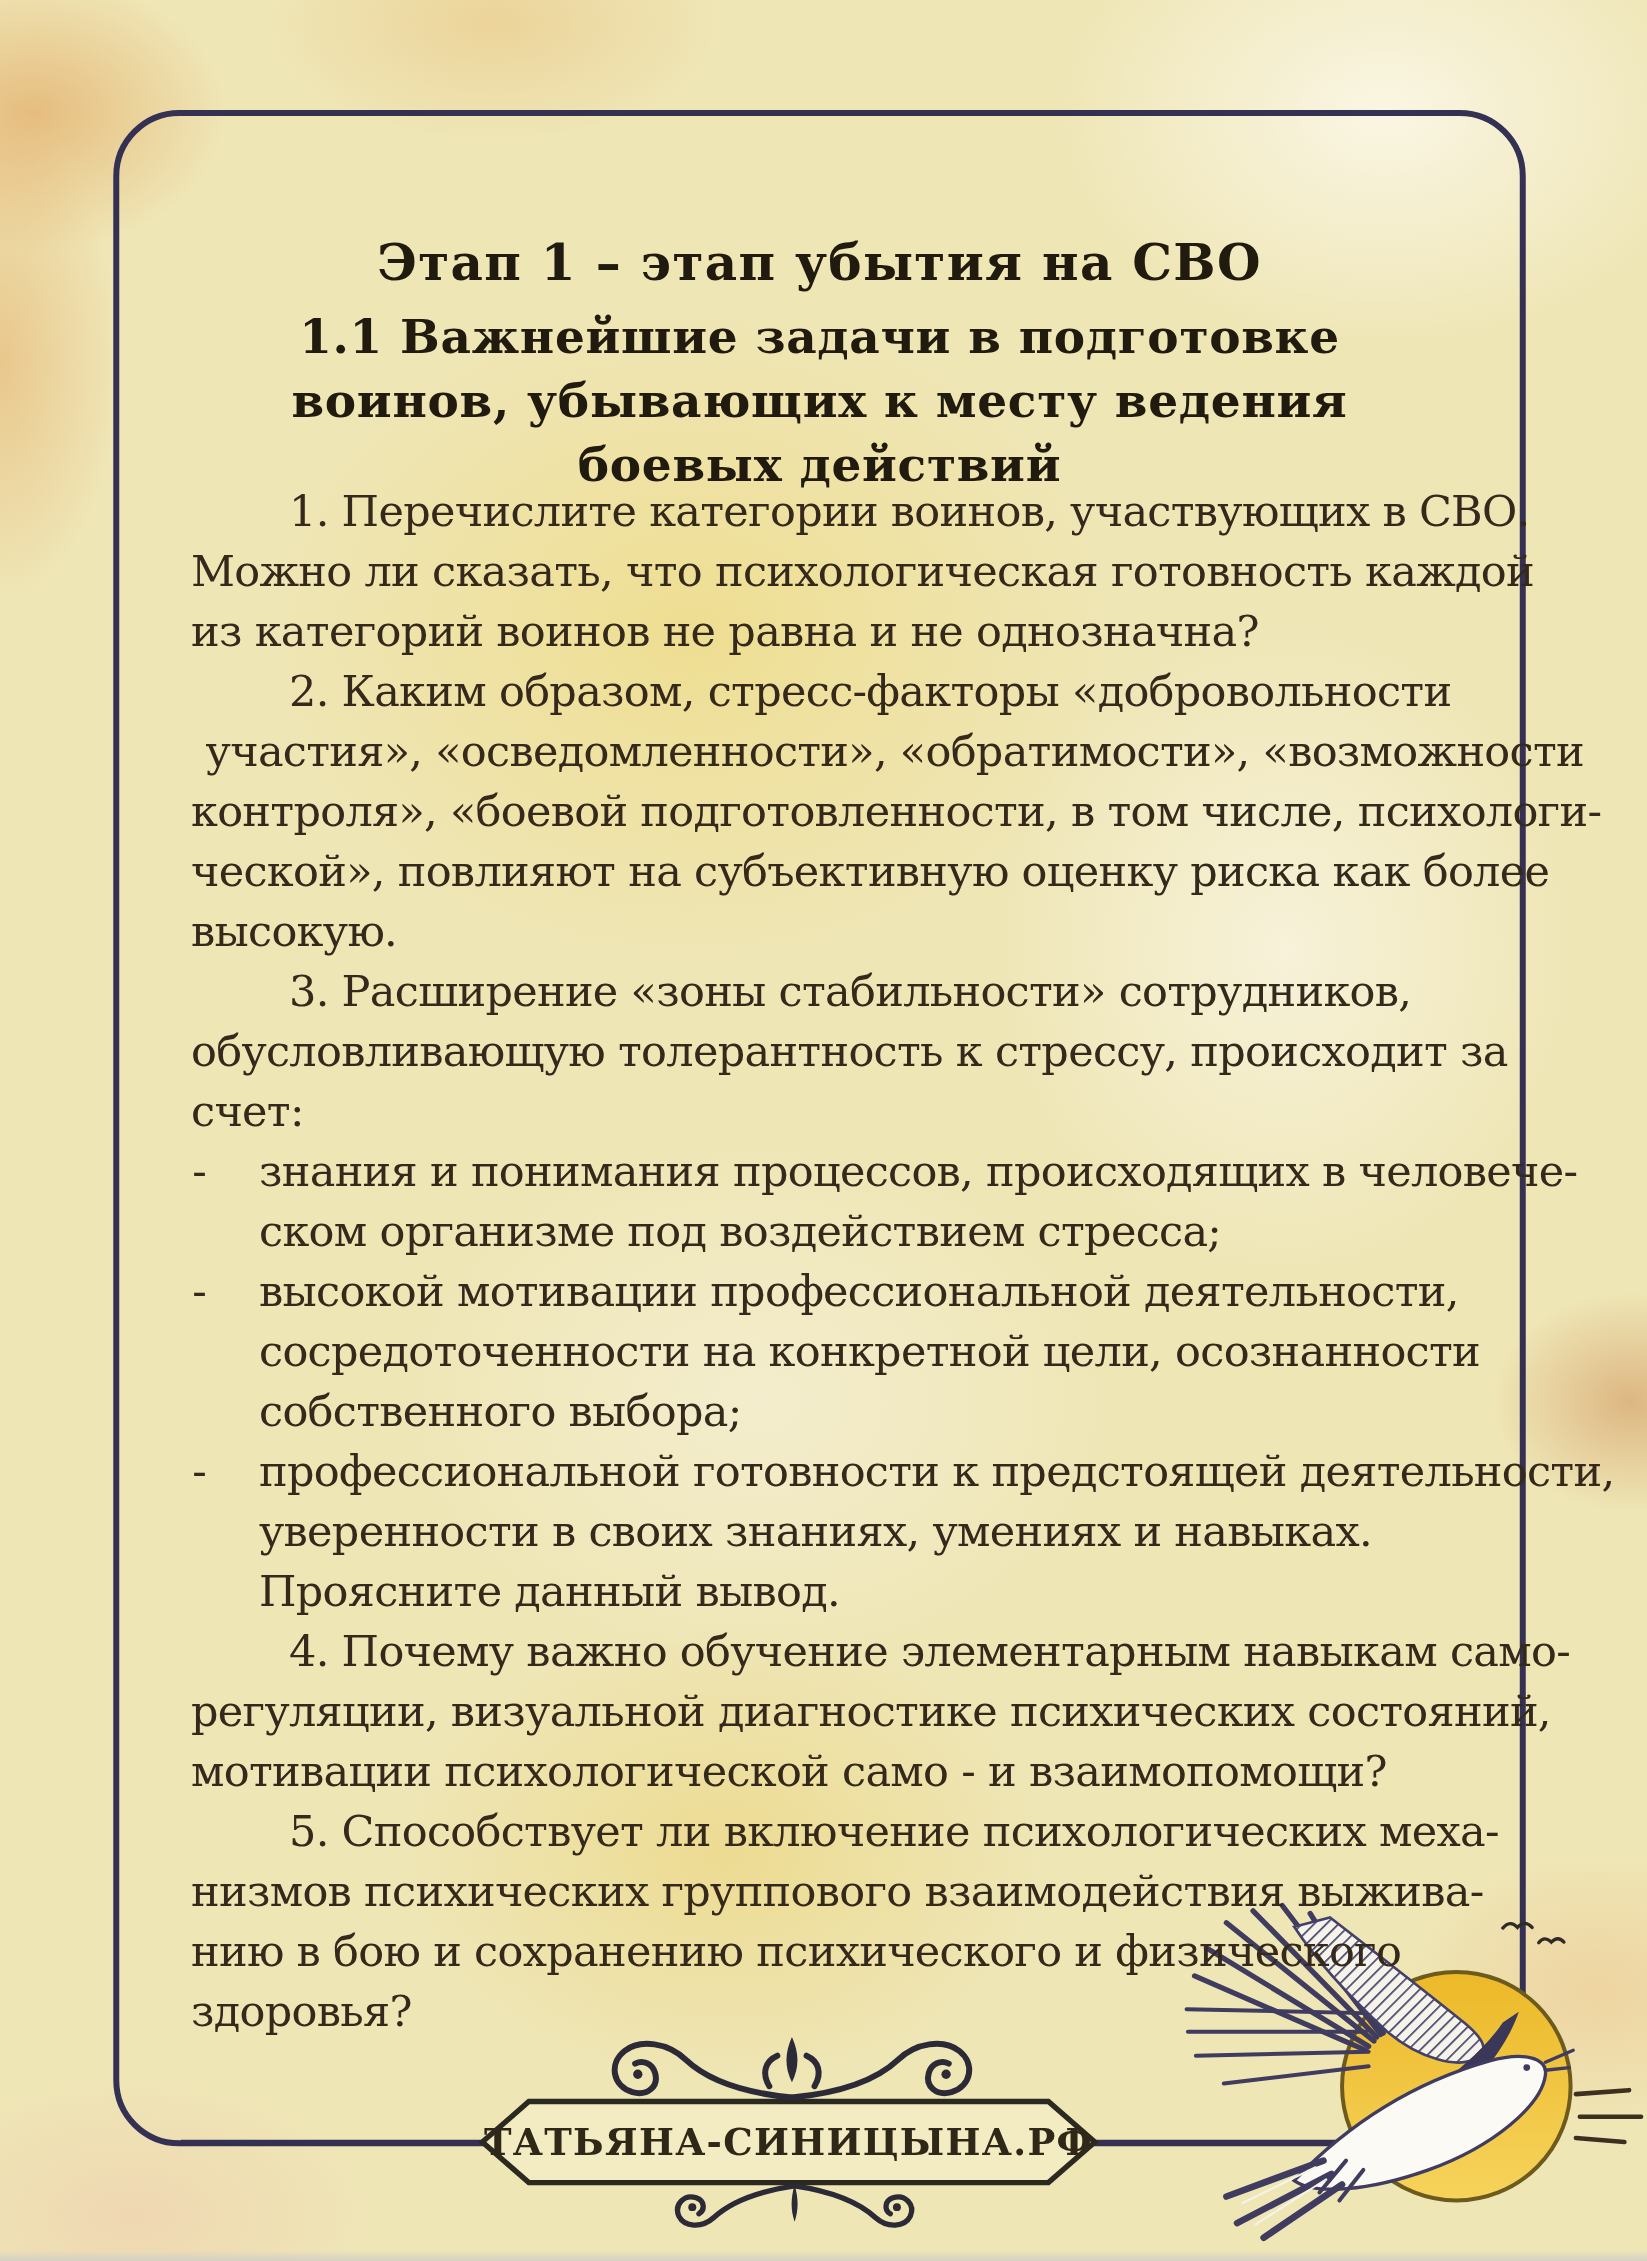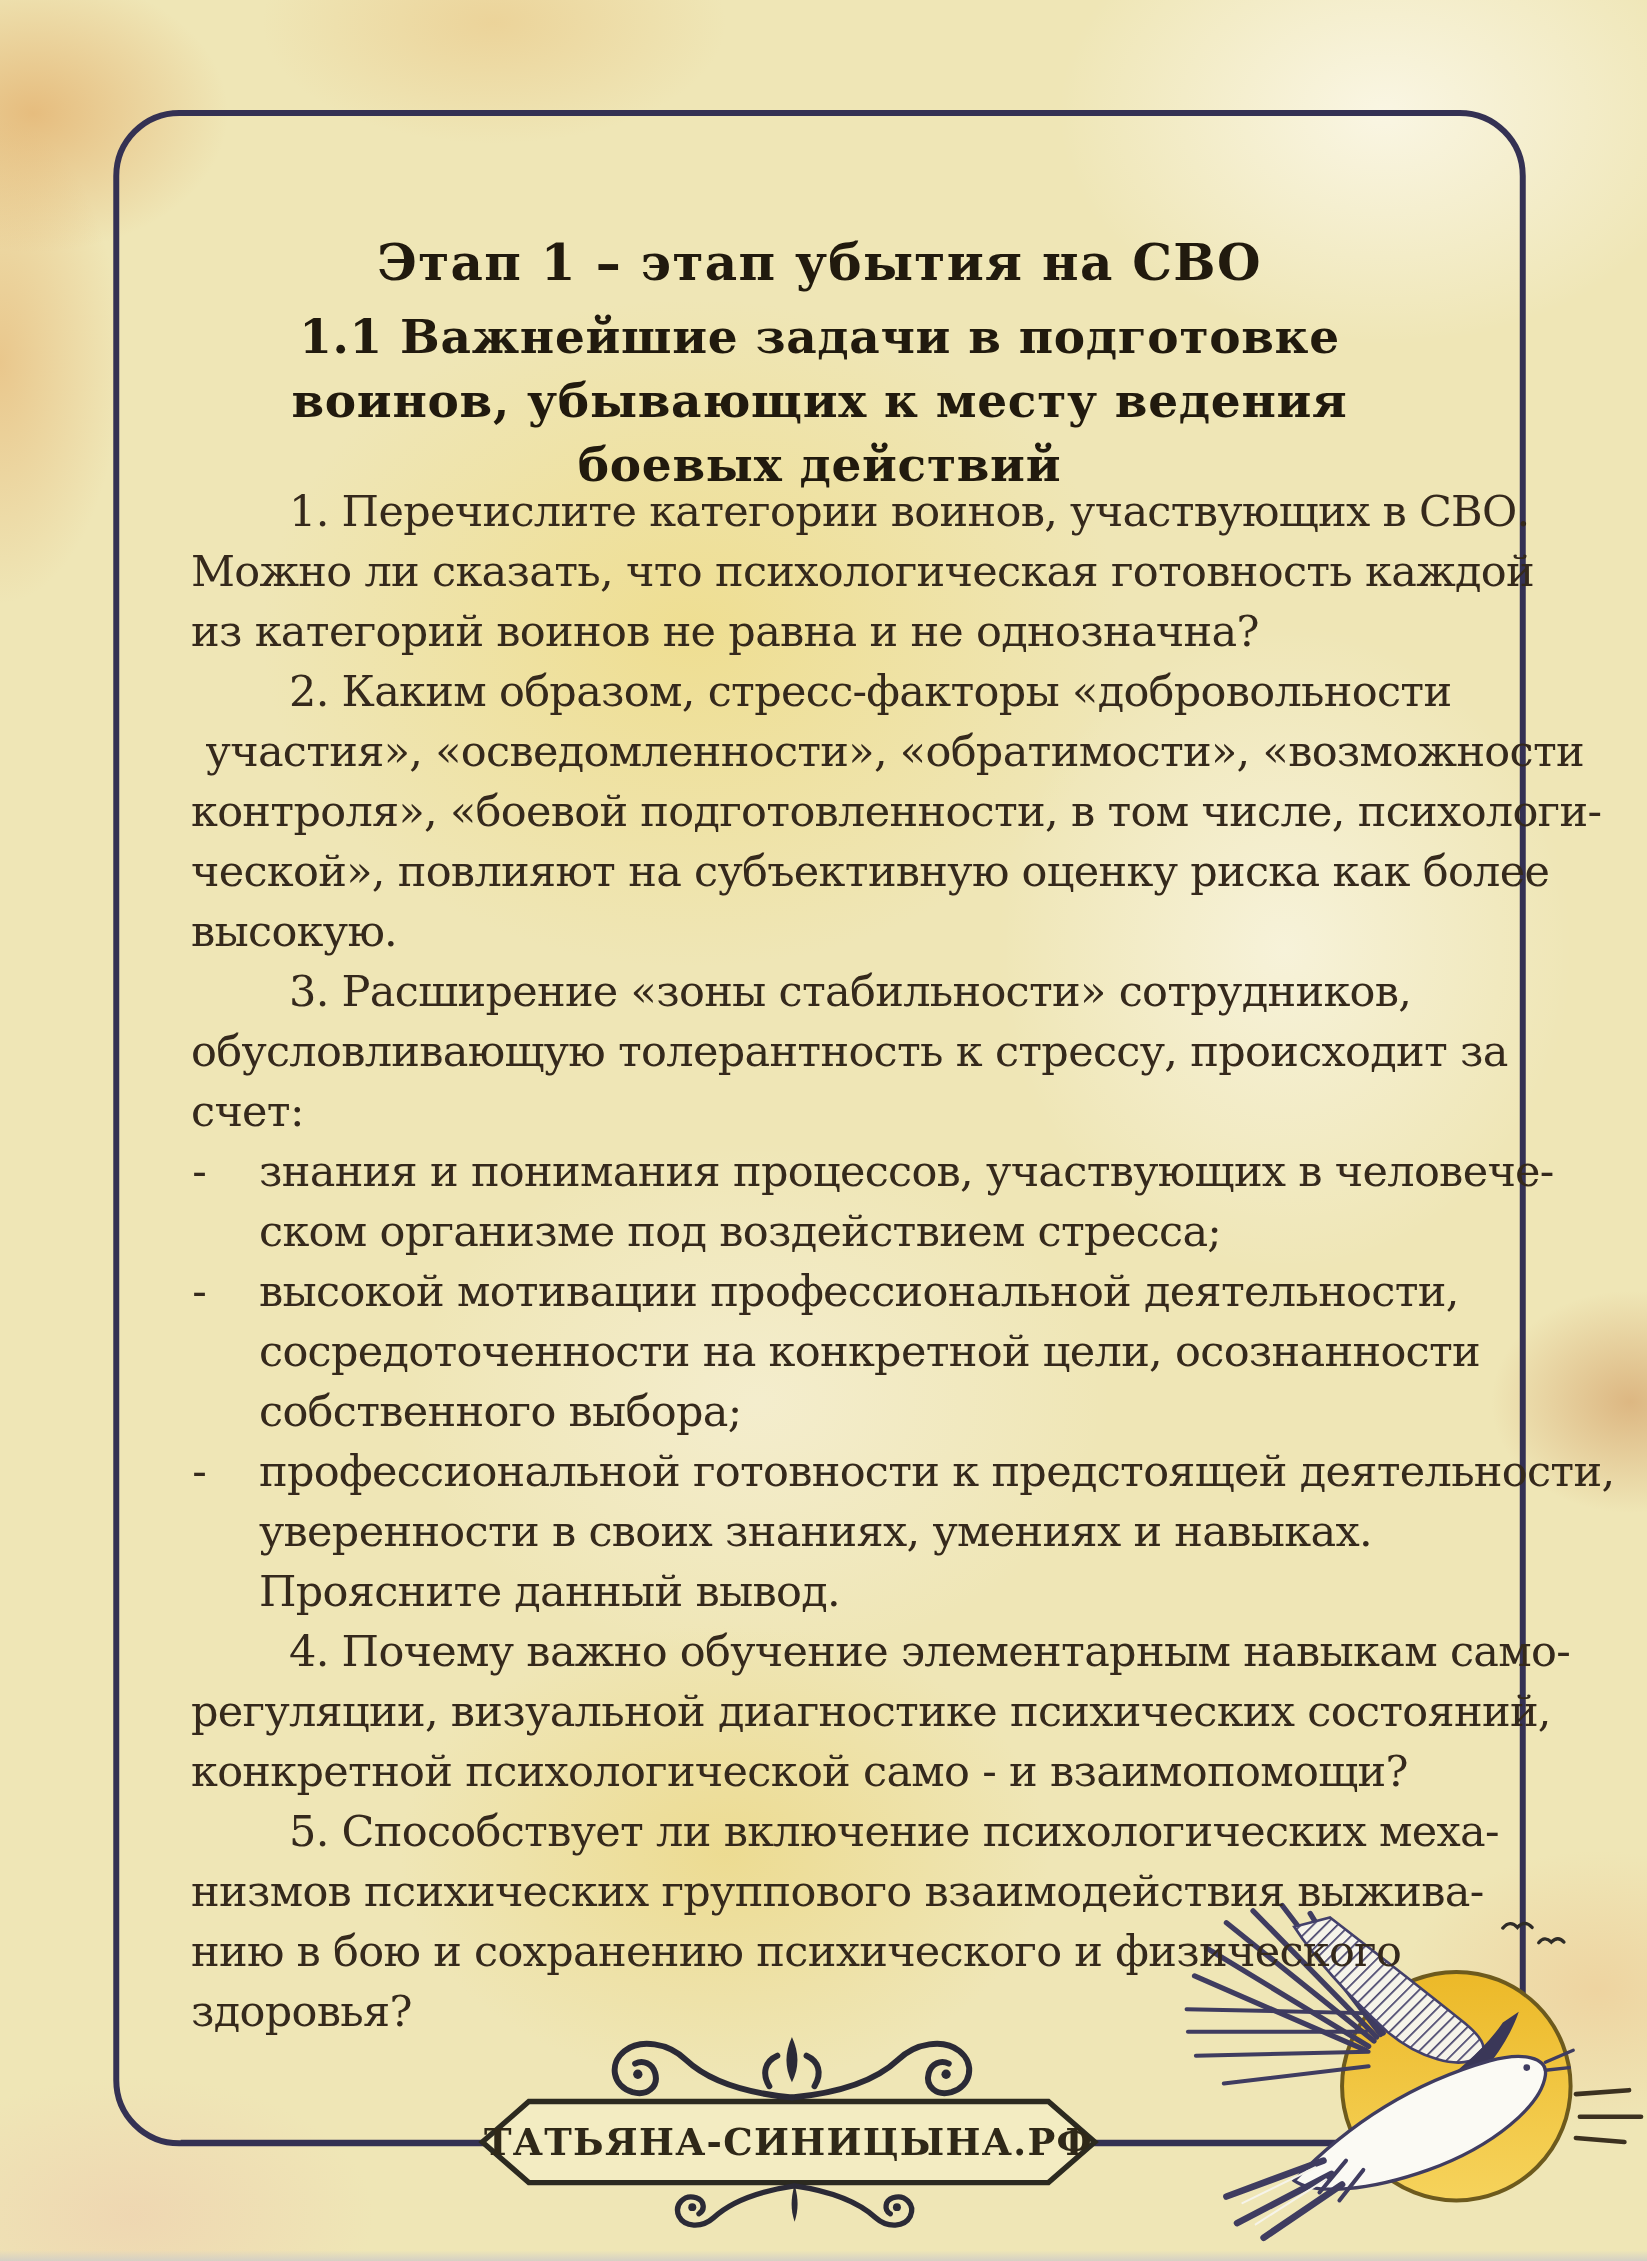--- a/index.html
+++ b/index.html
@@ -169,31 +169,31 @@
       <div class="ln flush">Можно ли сказать, что психологическая готовность каждой</div>
       <div class="ln flush">из категорий воинов не равна и не однозначна?</div>
       <div class="ln first">2. Каким образом, стресс-факторы «добровольности</div>
       <div class="ln small">участия», «осведомленности», «обратимости», «возможности</div>
       <div class="ln flush">контроля», «боевой подготовленности, в том числе, психологи-</div>
       <div class="ln flush">ческой», повлияют на субъективную оценку риска как более</div>
       <div class="ln flush">высокую.</div>
       <div class="ln first">3. Расширение «зоны стабильности» сотрудников,</div>
       <div class="ln flush">обусловливающую толерантность к стрессу, происходит за</div>
       <div class="ln flush">счет:</div>
-      <div class="ln bullet" data-marker="-">знания и понимания процессов, участвующих в человече-</div>
+      <div class="ln bullet" data-marker="-">знания и понимания процессов, происходящих в человече-</div>
       <div class="ln cont">ском организме под воздействием стресса;</div>
       <div class="ln bullet" data-marker="-">высокой мотивации профессиональной деятельности,</div>
       <div class="ln cont">сосредоточенности на конкретной цели, осознанности</div>
       <div class="ln cont">собственного выбора;</div>
       <div class="ln bullet" data-marker="-">профессиональной готовности к предстоящей деятельности,</div>
       <div class="ln cont">уверенности в своих знаниях, умениях и навыках.</div>
       <div class="ln cont">Проясните данный вывод.</div>
       <div class="ln first">4. Почему важно обучение элементарным навыкам само-</div>
       <div class="ln flush">регуляции, визуальной диагностике психических состояний,</div>
-      <div class="ln flush">конкретной психологической само - и взаимопомощи?</div>
+      <div class="ln flush">мотивации психологической само - и взаимопомощи?</div>
       <div class="ln first">5. Способствует ли включение психологических меха-</div>
       <div class="ln flush">низмов психических группового взаимодействия выжива-</div>
       <div class="ln flush">нию в бою и сохранению психического и физического</div>
       <div class="ln flush">здоровья?</div>
     </div>
 
   <div class="badge-label">ТАТЬЯНА-СИНИЦЫНА.РФ</div>
 
 </div>
 

